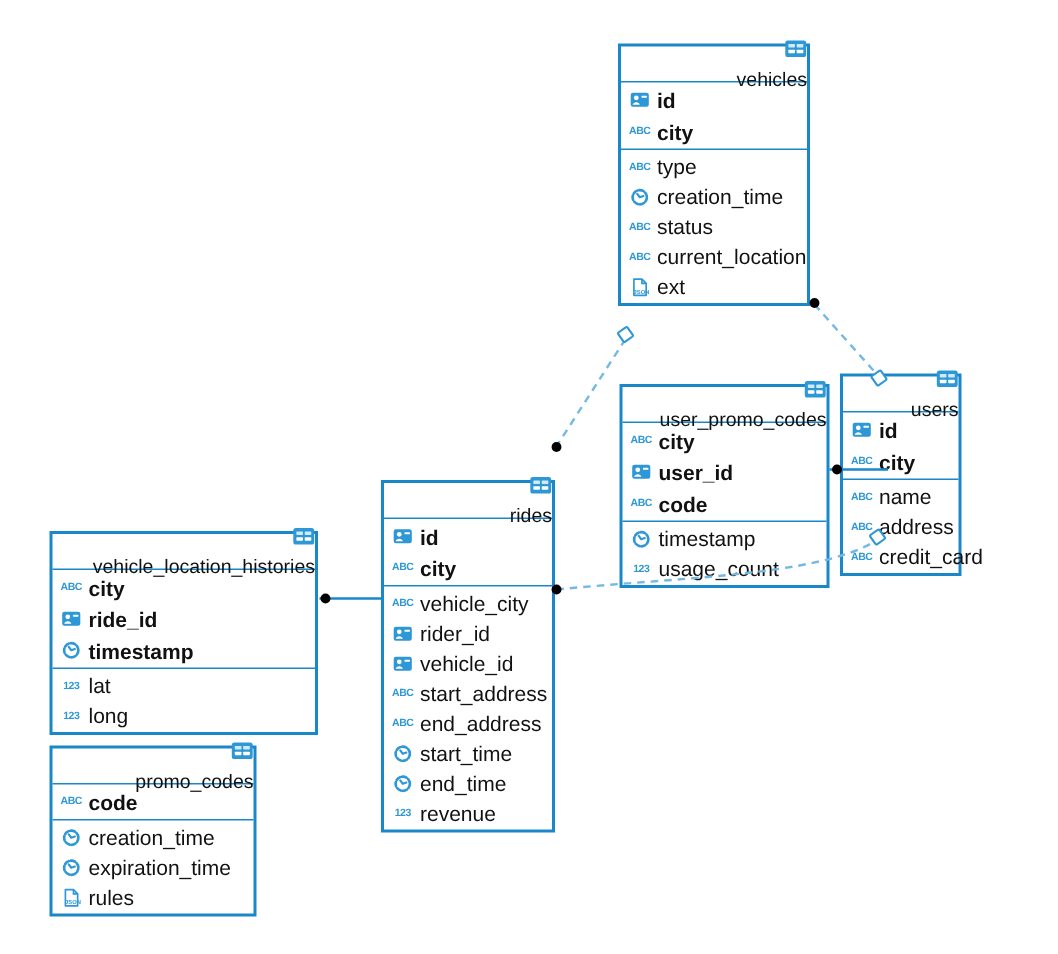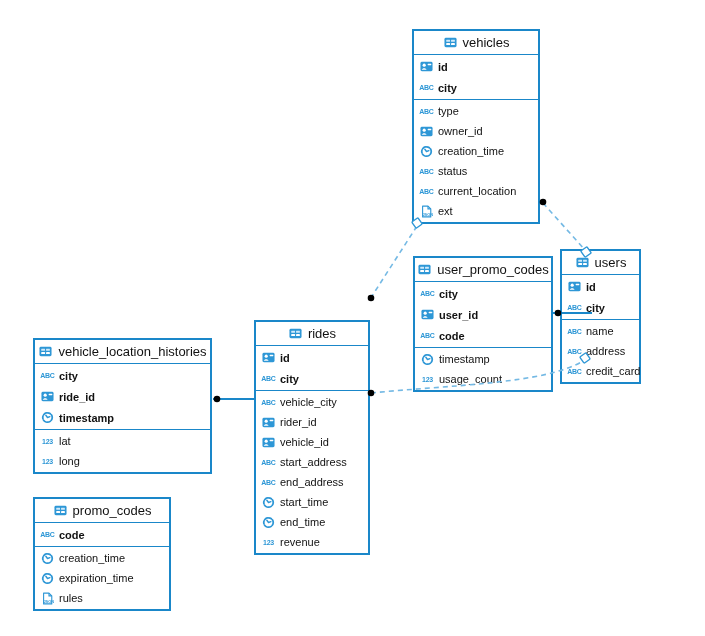--- a/index.html
+++ b/index.html
@@ -1,26 +1,26 @@
 <!DOCTYPE html>
 <html><head>
 <meta charset="utf-8">
 <style>
   html,body{margin:0;padding:0;background:#ffffff;}
   .canvas{position:relative;width:705px;height:636px;background:#ffffff;
           font-family:"Liberation Sans",sans-serif;overflow:hidden;}
   .entity{position:absolute;background:#ffffff;border:2px solid #1a87c9;box-sizing:border-box;}
-  .thead{display:flex;align-items:center;justify-content:center;gap:5px;height:23px;
-         border-bottom:1.5px solid #1a87c9;}
+  .thead{display:flex;align-items:flex-end;justify-content:center;gap:5px;height:23px;
+         border-bottom:1.5px solid #1a87c9;flex-direction:column;}
   .tname{font-size:13px;color:#111;}
   .sec{padding:1px 0;}
   .sec.fields{border-top:1.5px solid #1a87c9;}
   .row{display:flex;align-items:center;height:20px;padding-left:5px;}
   .row.pk{height:21px;}
-  .cn{font-size:11px;color:#111;margin-left:4px;white-space:nowrap;}
+  .cn{font-size:14px;color:#111;margin-left:4px;white-space:nowrap;}
   .row.pk .cn{font-weight:bold;}
   .ic{width:15px;height:13px;flex:0 0 15px;display:inline-flex;align-items:center;justify-content:center;}
   .ictxt{font-size:7px;font-weight:bold;color:#2e97d6;letter-spacing:-0.3px;line-height:13px;}
   svg.ic{display:inline-block;}
   .overlay{position:absolute;left:0;top:0;width:705px;height:636px;pointer-events:none;}
   .defs{position:absolute;width:0;height:0;overflow:hidden;}
 </style>
 </head>
 <body>
 
@@ -72,26 +72,20 @@
         <span class="cn">city</span>
       </div>
     </div>
     <div class="sec fields">
       <div class="row">
         <span class="ic ictxt">ABC</span>
         <span class="cn">type</span>
       </div>
       <div class="row">
         <svg class="ic" viewBox="0 0 14 14" width="14" height="13">
-            <use href="#sym-id"></use>
-          </svg>
-        <span class="cn">owner_id</span>
-      </div>
-      <div class="row">
-        <svg class="ic" viewBox="0 0 14 14" width="14" height="13">
             <use href="#sym-clock"></use>
           </svg>
         <span class="cn">creation_time</span>
       </div>
       <div class="row">
         <span class="ic ictxt">ABC</span>
         <span class="cn">status</span>
       </div>
       <div class="row">
         <span class="ic ictxt">ABC</span>
@@ -234,21 +228,21 @@
           </svg>
         <span class="cn">end_time</span>
       </div>
       <div class="row">
         <span class="ic ictxt">123</span>
         <span class="cn">revenue</span>
       </div>
     </div>
   </div>
 
-  <div class="entity" style="left:33px;top:338px;width:179px;">
+  <div class="entity" style="left:33px;top:354px;width:179px;">
     <div class="thead">
       <svg class="ic" viewBox="0 0 14 14" width="14" height="13">
           <use href="#sym-table"></use>
         </svg>
       <span class="tname">vehicle_location_histories</span>
     </div>
     <div class="sec">
       <div class="row pk">
         <span class="ic ictxt">ABC</span>
         <span class="cn">city</span>

